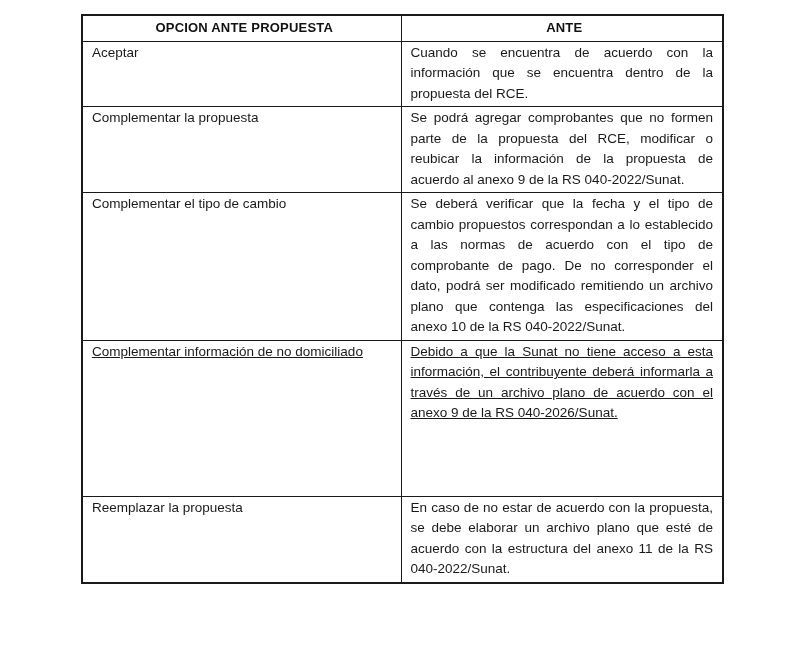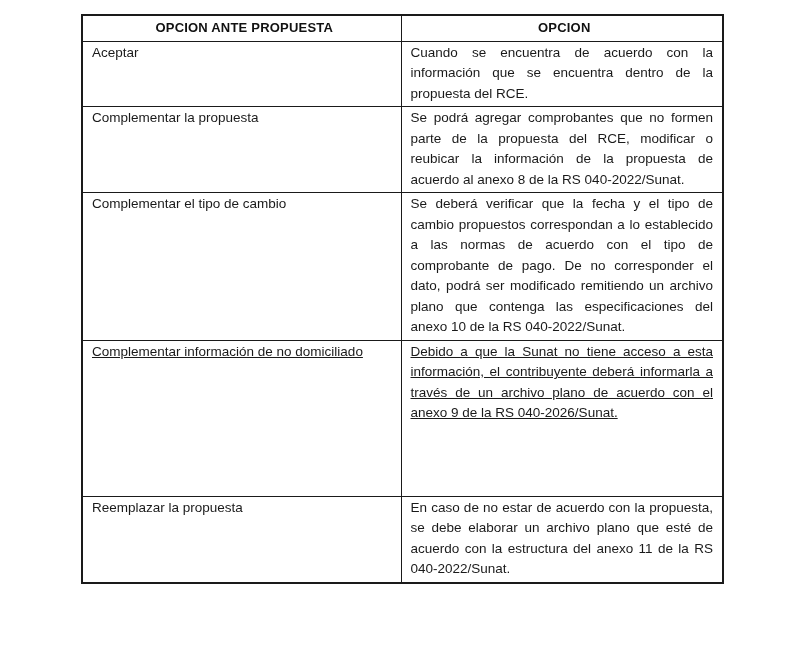--- a/index.html
+++ b/index.html
@@ -62,33 +62,33 @@
 
 <div class="table-wrap">
   <table>
     <colgroup>
       <col class="c-opcion">
       <col class="c-hecho">
     </colgroup>
     <thead>
       <tr>
         <th>OPCION ANTE PROPUESTA</th>
-        <th>OPCION</th>
+        <th>ANTE</th>
       </tr>
     </thead>
     <tbody>
   <tr>
     <td class="opcion">Aceptar</td>
     <td class="hecho">Cuando se encuentra de acuerdo con la información que se encuentra dentro de la propuesta del RCE.</td>
   </tr>
 
 
   <tr>
     <td class="opcion">Complementar la propuesta</td>
-    <td class="hecho">Se podrá agregar comprobantes que no formen parte de la propuesta del RCE, modificar o reubicar la información de la propuesta de acuerdo al anexo 8 de la RS 040-2022/Sunat.</td>
+    <td class="hecho">Se podrá agregar comprobantes que no formen parte de la propuesta del RCE, modificar o reubicar la información de la propuesta de acuerdo al anexo 9 de la RS 040-2022/Sunat.</td>
   </tr>
 
   <tr>
     <td class="opcion">Complementar el tipo de cambio</td>
     <td class="hecho">Se deberá verificar que la fecha y el tipo de cambio propuestos correspondan a lo establecido a las normas de acuerdo con el tipo de comprobante de pago. De no corresponder el dato, podrá ser modificado remitiendo un archivo plano que contenga las especificaciones del anexo 10 de la RS 040-2022/Sunat.</td>
   </tr>
 
 
   <tr>
     <td class="opcion">Complementar información de no domiciliado</td>

